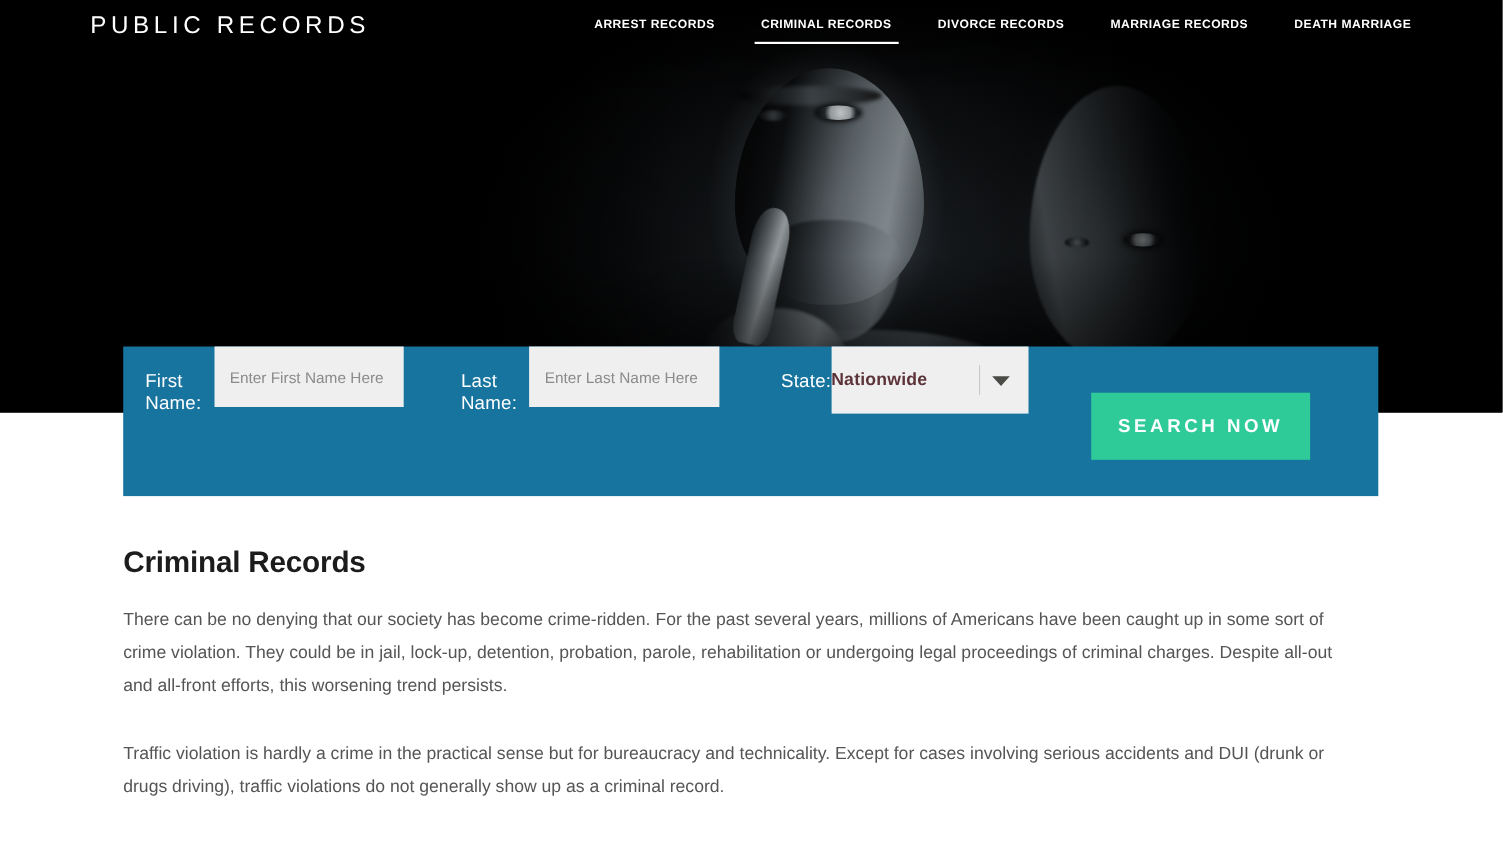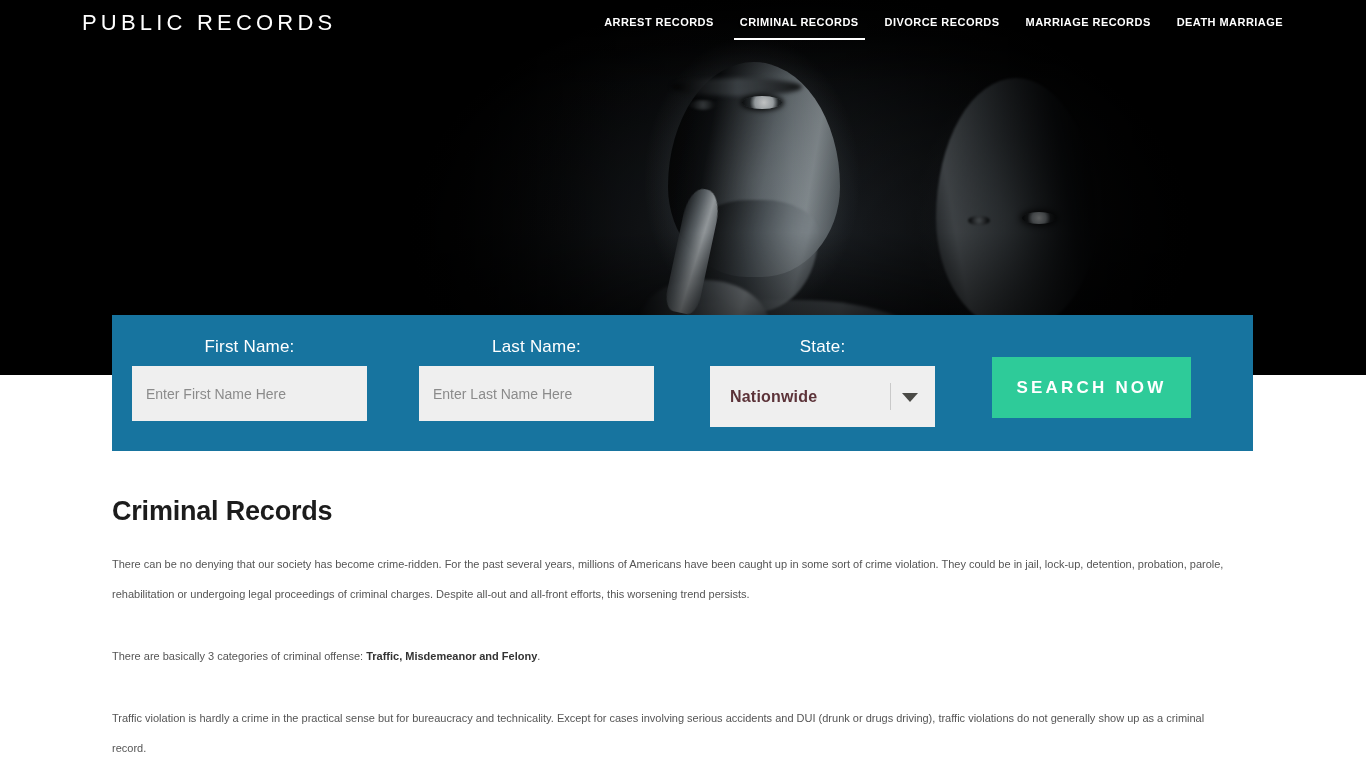--- a/index.html
+++ b/index.html
@@ -153,21 +153,21 @@
     color: #ffffff;
     font-size: 22px;
     font-weight: 400;
     letter-spacing: 4.2px;
   }
   .nav {
     margin-left: auto;
     margin-right: 70px;
     display: flex;
     align-items: center;
-    gap: 0;
+    gap: 16px;
     height: 45px;
     text-align: right;
   }
   .nav-item {
     position: relative;
     color: #ffffff;
     font-size: 11px;
     font-weight: bold;
     letter-spacing: 0.45px;
     padding: 0 13px;
@@ -193,22 +193,21 @@
     left: 112px;
     width: 1141px;
     height: 136px;
     background: #17749f;
     z-index: 20;
     display: flex;
     align-items: flex-start;
   }
   .field-group {
     display: flex;
-    flex-direction: column;
-    align-items: center;
+    align-items: flex-start;
   }
   .field-group.first { margin-left: 20px; width: 235px; }
   .field-group.last  { margin-left: 52px; width: 235px; }
   .field-group.state { margin-left: 56px; width: 225px; }
 
   .field-label {
     color: #ffffff;
     font-size: 17px;
     font-weight: 400;
     margin-top: 22px;
@@ -230,21 +229,20 @@
 
   .select-wrap {
     position: relative;
     width: 100%;
     height: 61px;
     background: #efefef;
     display: flex;
     align-items: center;
   }
   .select-value {
-    padding-left: 20px;
     font-size: 16px;
     font-weight: bold;
     color: #5c3339;
     letter-spacing: 0.2px;
   }
   .select-divider {
     position: absolute;
     right: 44px;
     top: 17px;
     width: 1px;
@@ -288,21 +286,21 @@
   .page-title {
     margin: 45px 0 0 0;
     font-size: 27px;
     font-weight: bold;
     color: #1c1c1c;
     letter-spacing: -0.2px;
   }
   .para {
     margin: 22px 0 0 0;
     width: 1124px;
-    font-size: 11px;
+    font-size: 16px;
     line-height: 30px;
     color: #555555;
   }
   .para.spaced { margin-top: 32px; }
   .para b { color: #333333; font-weight: bold; }
 </style>
 </head>
 <body>
 
 <div class="hero">
@@ -354,15 +352,14 @@
       <span class="select-arrow"></span>
     </div>
   </div>
 
   <button class="search-btn">SEARCH NOW</button>
 </div>
 
 <div class="content">
   <h1 class="page-title">Criminal Records</h1>
   <p class="para">There can be no denying that our society has become crime-ridden. For the past several years, millions of Americans have been caught up in some sort of crime violation. They could be in jail, lock-up, detention, probation, parole, rehabilitation or undergoing legal proceedings of criminal charges. Despite all-out and all-front efforts, this worsening trend persists.</p>
-  <p class="para spaced"><span>There are basically 3 categories of criminal offense: </span><b>Traffic, Misdemeanor and Felony</b><span>.</span></p>
   <p class="para spaced">Traffic violation is hardly a crime in the practical sense but for bureaucracy and technicality. Except for cases involving serious accidents and DUI (drunk or drugs driving), traffic violations do not generally show up as a criminal record.</p>
 </div>
 
 </body></html>

